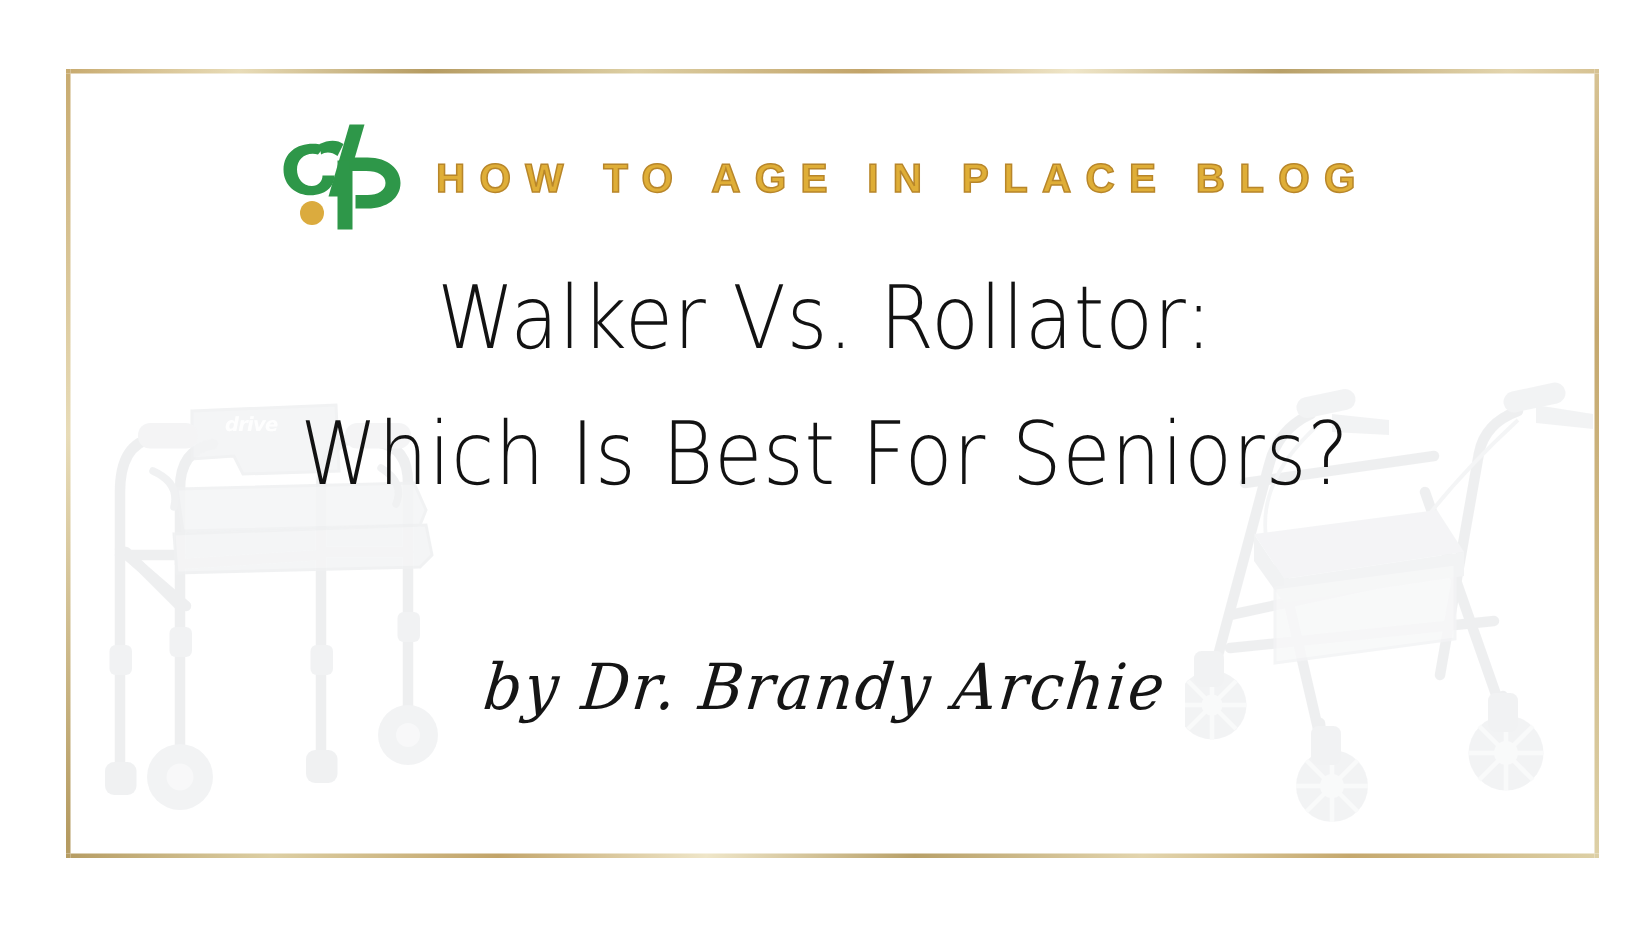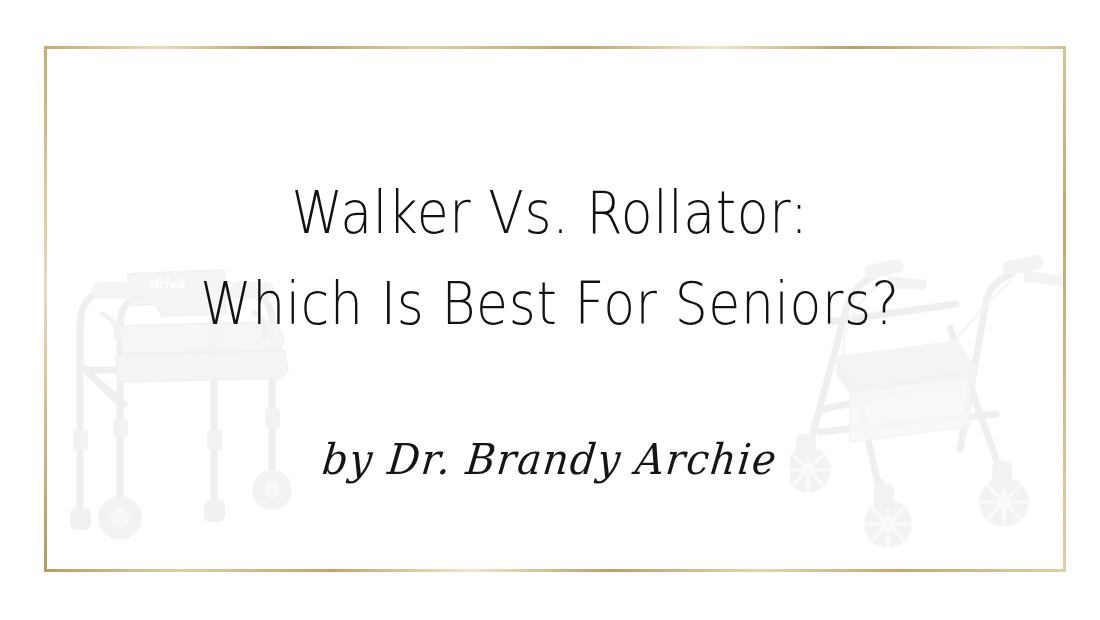--- a/index.html
+++ b/index.html
@@ -282,20 +282,57 @@
       <g fill="#cfd2d6">
         <rect x="6" y="202" width="20" height="24" rx="5"></rect>
         <rect x="84" y="252" width="20" height="26" rx="5"></rect>
         <rect x="202" y="230" width="20" height="26" rx="5"></rect>
       </g>
     </svg>
   </div>
 
   <div id="frame"></div>
 
+  <div id="masthead">
+
+    <svg id="logo-mark" viewBox="0 0 82 78" aria-hidden="true">
+
+      <path d="M30 18
+               C16 14, 2 20, 2 34
+               C2 48, 16 54, 27 50
+               C33 48, 36 43, 36 38
+               L28 38
+               C28 42, 25 45, 21 45
+               C15 45, 11 40, 11 34
+               C11 27, 17 22, 25 24
+               Z" fill="#2e9749"></path>
+
+      <path d="M26 17 C32 14, 38 14, 42 17 L38 25 C34 22, 30 22, 27 24 Z" fill="#2e9749"></path>
+
+      <path d="M46 4 L56 4 L42 52 L32 52 Z" fill="#2e9749"></path>
+
+      <path d="M38 28 L48 28 L48 74 L38 74 Z" fill="#2e9749"></path>
+
+      <path d="M46 26
+               L58 26
+               C72 26, 80 34, 80 43
+               C80 53, 71 60, 58 60
+               L50 60
+               L50 51
+               L58 51
+               C65 51, 70 48, 70 43
+               C70 38, 65 35, 57 35
+               L46 35
+               Z" fill="#2e9749"></path>
+
+      <circle cx="21" cy="63" r="8" fill="#dbab3e"></circle>
+    </svg>
+
+    <div id="blog-kicker">HOW TO AGE IN PLACE BLOG</div>
+  </div>
 
   <div id="headline">
     <span class="hl-line">Walker Vs. Rollator:</span>
     <span class="hl-line">Which Is Best For Seniors?</span>
   </div>
 
   <div id="byline">by Dr. Brandy Archie</div>
 
 </div>
 

